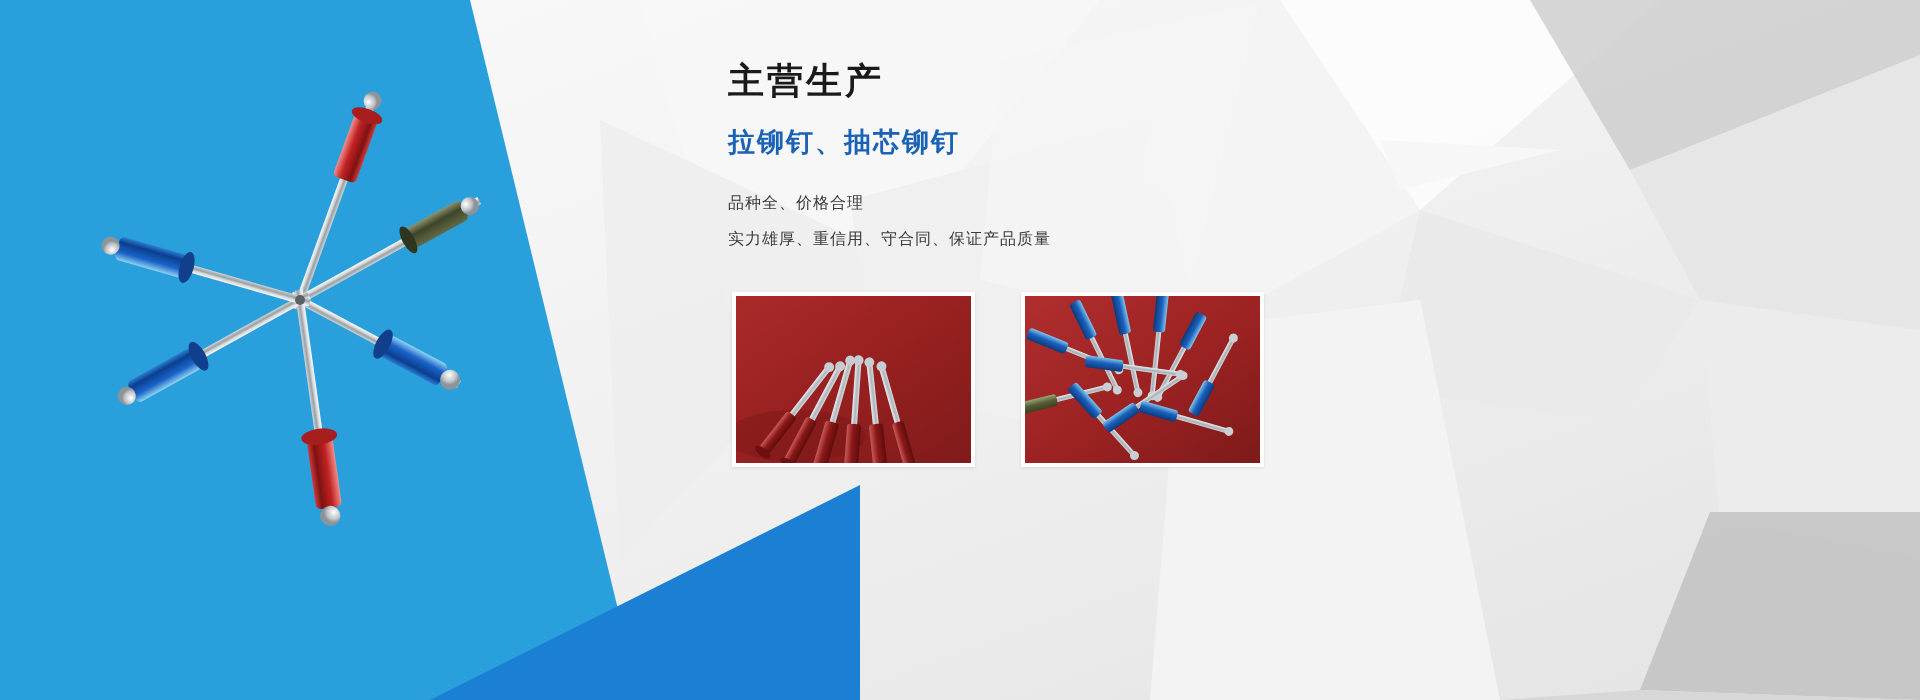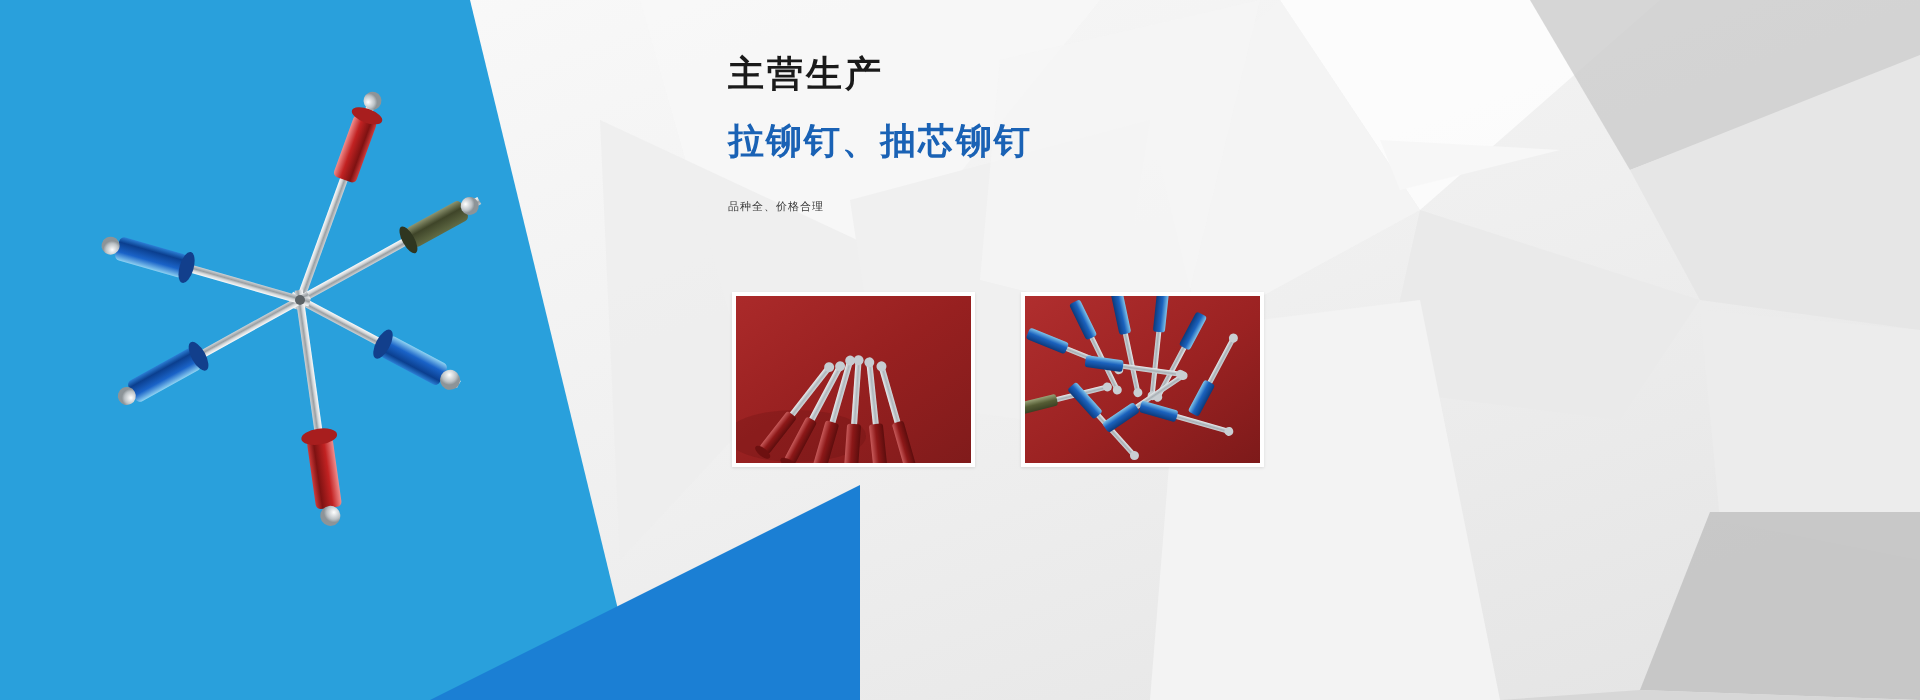--- a/index.html
+++ b/index.html
@@ -10,33 +10,33 @@
   }
   .banner{
     position:relative;width:1920px;height:700px;overflow:hidden;
     background:linear-gradient(135deg,#fafafa 0%,#eeeeee 45%,#e4e4e4 100%);
   }
   .bg-svg{position:absolute;inset:0;width:1920px;height:700px;}
   .left-art{position:absolute;left:0;top:0;width:860px;height:700px;}
   .rivet-svg{position:absolute;left:0;top:0;width:860px;height:700px;}
 
   .content{
-    position:absolute;left:728px;top:52px;width:1000px;height:600px;
+    position:absolute;left:728px;top:59px;width:1000px;height:600px;
   }
   .title{
     font-size:36px;font-weight:bold;color:#1a1a1a;letter-spacing:3px;
     margin:0;line-height:1.2;
   }
   .subtitle{
-    font-size:36px;font-weight:bold;color:#1a62b5;letter-spacing:2px;
+    font-size:27px;font-weight:bold;color:#1a62b5;letter-spacing:2px;
     margin:24px 0 0 0;line-height:1.2;
   }
   .desc{margin:26px 0 0 0;}
   .desc-line{
-    font-size:11px;color:#3a3a3a;letter-spacing:1px;line-height:36px;
+    font-size:16px;color:#3a3a3a;letter-spacing:1px;line-height:36px;
     margin:0;
   }
   .photos{position:absolute;left:732px;top:292px;display:flex;gap:46px;}
   .photo{
     width:243px;height:175px;background:#fff;
     border:4px solid #ffffff;
     box-sizing:border-box;
     box-shadow:0 1px 3px rgba(0,0,0,.10);
     overflow:hidden;position:relative;
   }
@@ -152,20 +152,21 @@
       </g>
       <circle cx="300" cy="300" r="5" fill="#5b6266"></circle>
     </svg>
   </div>
 
   <div class="content">
     <h1 class="title">主营生产</h1>
     <h2 class="subtitle">拉铆钉、抽芯铆钉</h2>
     <div class="desc">
       <p class="desc-line">品种全、价格合理</p>
+      <p class="desc-line">实力雄厚、重信用、守合同、保证产品质量</p>
     </div>
   </div>
 
   <div class="photos">
 
     <div class="photo">
       <svg viewBox="0 0 235 167" preserveAspectRatio="none">
         <defs>
           <linearGradient id="pr1" x1="0" y1="0" x2="1" y2="1">
             <stop offset="0%" stop-color="#ab2a2a"></stop>

